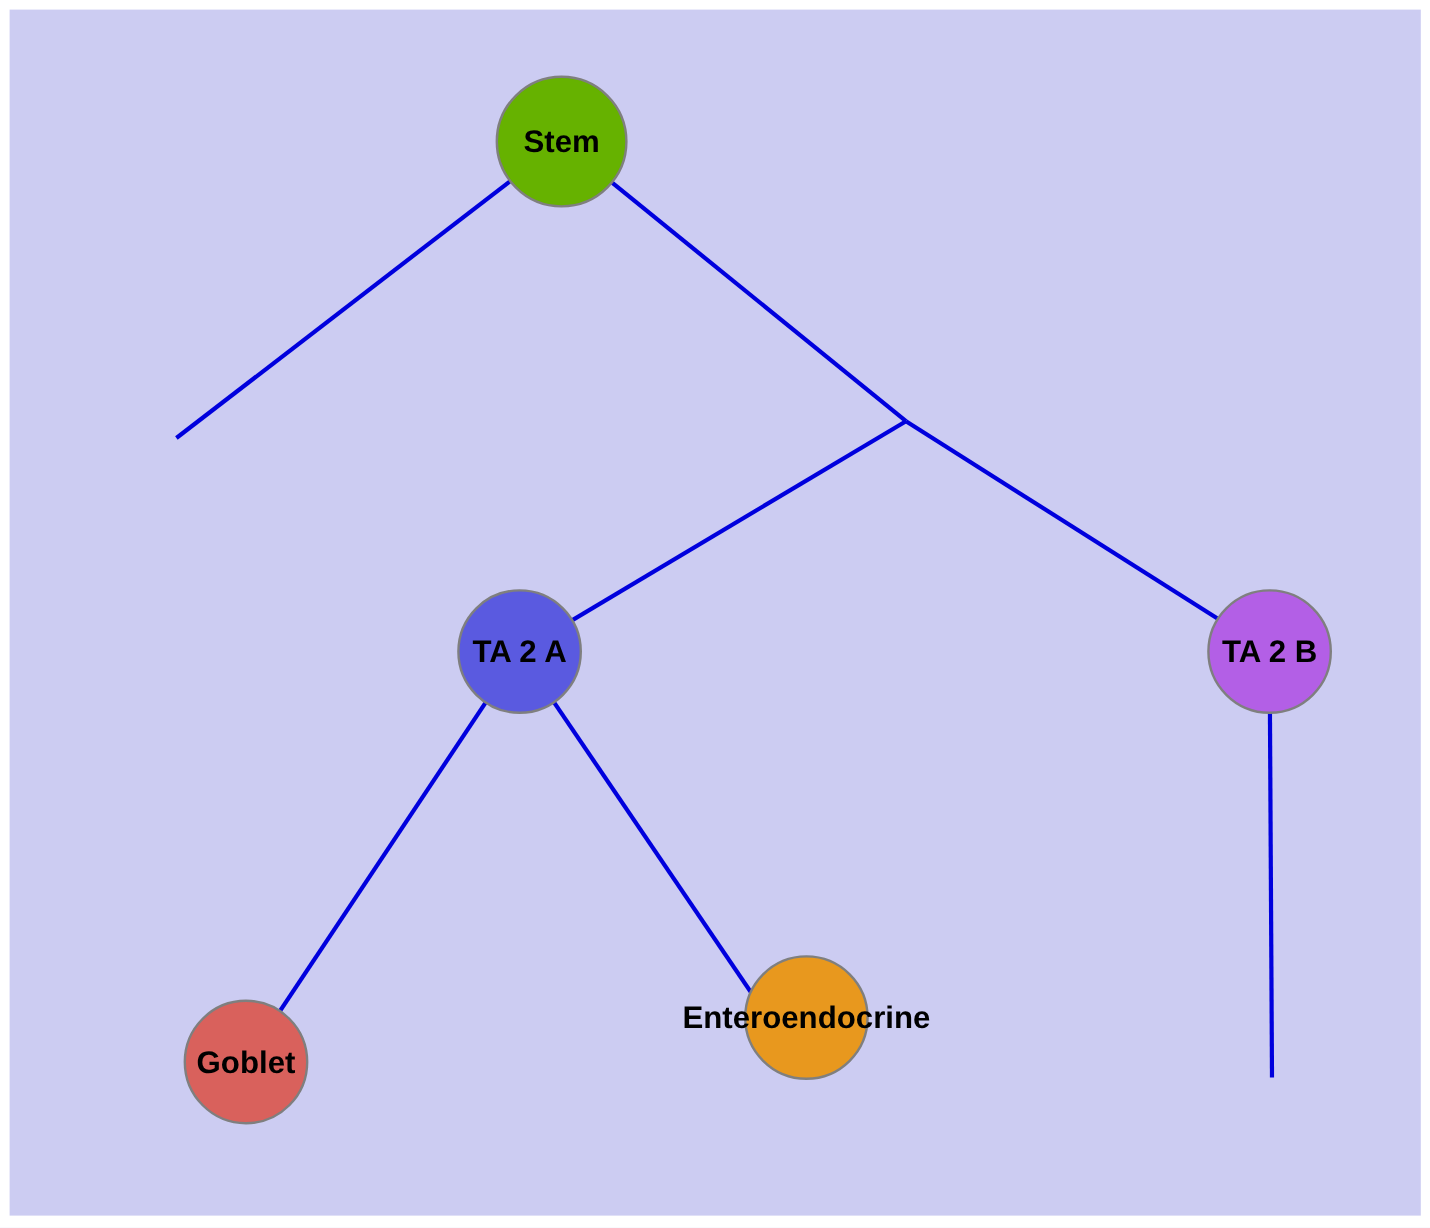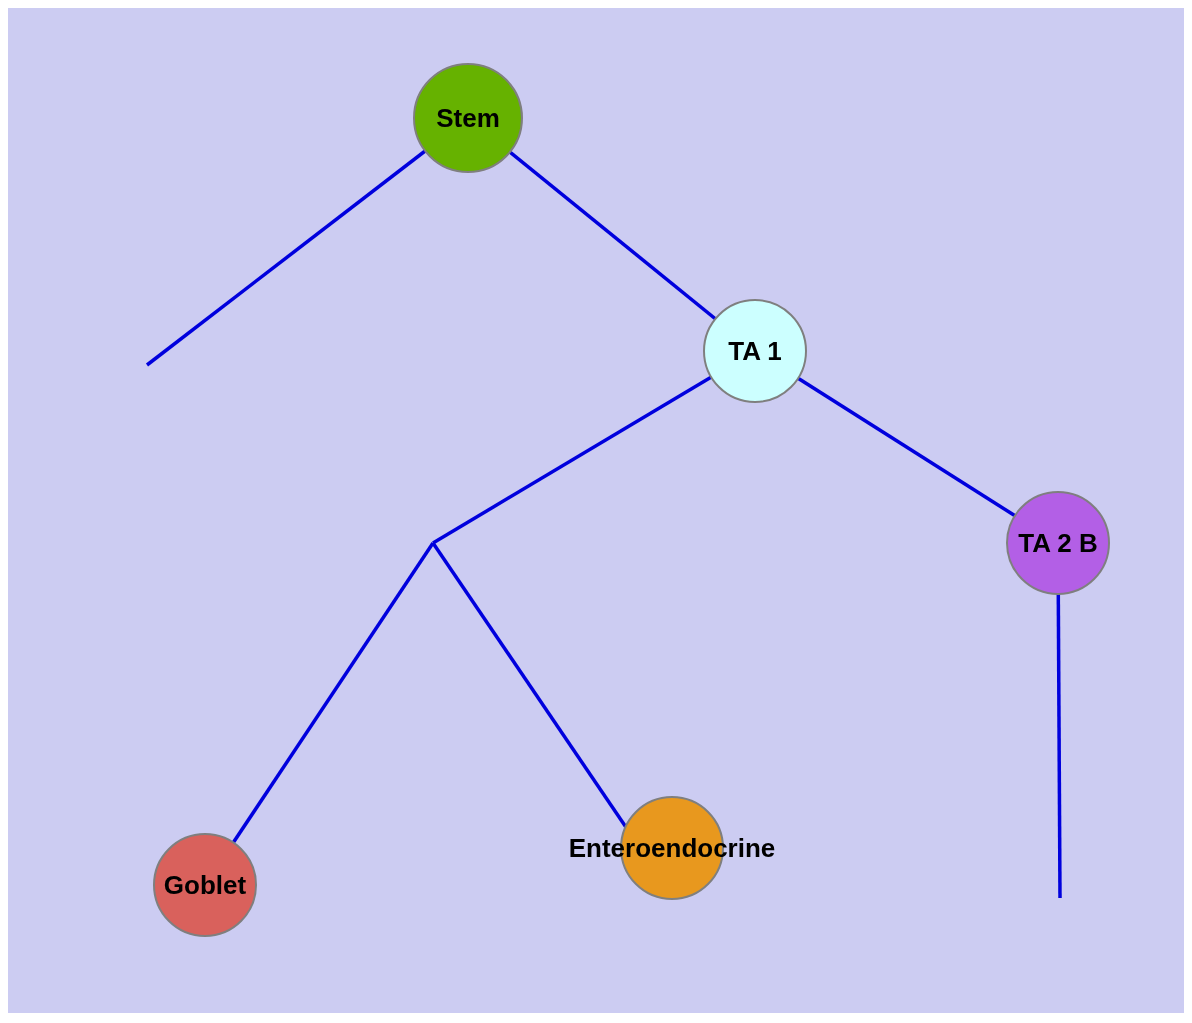--- a/index.html
+++ b/index.html
@@ -60,22 +60,22 @@
       <line x1="755" y1="351" x2="433" y2="543" stroke="#0000dd" stroke-width="3.5"></line>
       <line x1="755" y1="351" x2="1058" y2="543" stroke="#0000dd" stroke-width="3.5"></line>
       <line x1="433" y1="543" x2="205" y2="885" stroke="#0000dd" stroke-width="3.5"></line>
       <line x1="433" y1="543" x2="672" y2="895" stroke="#0000dd" stroke-width="3.5"></line>
       <line x1="1058" y1="543" x2="1060" y2="898" stroke="#0000dd" stroke-width="3.5"></line>
     </svg>
 
   <div class="node" style="left: 413px; top: 63px; width: 110px; height: 110px; background: rgb(102, 178, 0); border-color: rgb(127, 127, 127);">
     <span class="node-label">Stem</span>
   </div>
-  <div class="node" style="left: 703px; top: 299px; width: 104px; height: 104px; background: rgb(204, 255, 255); border-color: rgb(127, 127, 127);">
-    <span class="node-label">TA 1</span>
+  <div class="node" style="left: 381px; top: 491px; width: 104px; height: 104px; background: rgb(90, 90, 224); border-color: rgb(127, 127, 127);">
+    <span class="node-label">TA 2 A</span>
   </div>
   <div class="node" style="left: 1006px; top: 491px; width: 104px; height: 104px; background: rgb(179, 95, 230); border-color: rgb(127, 127, 127); text-align: center;">
     <span class="node-label">TA 2 B</span>
   </div>
   <div class="node" style="left: 153px; top: 833px; width: 104px; height: 104px; background: rgb(217, 97, 92); border-color: rgb(127, 127, 127); text-align: center;">
     <span class="node-label">Goblet</span>
   </div>
   <div class="node" style="left: 620px; top: 796px; width: 104px; height: 104px; background: rgb(232, 152, 30); border-color: rgb(127, 127, 127);">
     <span class="node-label">Enteroendocrine</span>
   </div>

